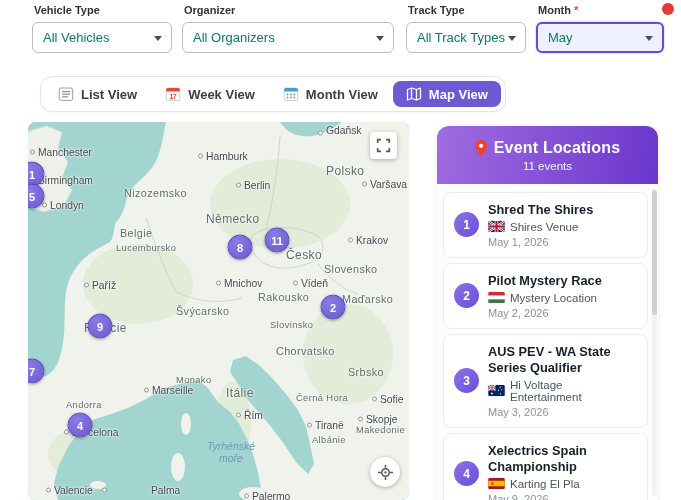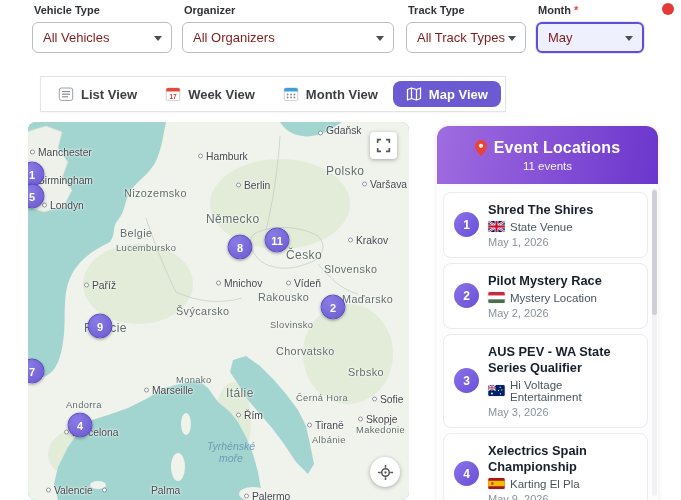--- a/index.html
+++ b/index.html
@@ -7,33 +7,33 @@
     width:681px;height:500px;overflow:hidden;position:relative;
     font-family:"Liberation Sans",sans-serif;background:#fff;
     -webkit-font-smoothing:antialiased;
   }
   
   .filter-group{position:absolute;top:4px;margin-left:32px;}
   .filter-label{font-size:11px;font-weight:700;color:#2f3237;margin:0 0 6px 2px;white-space:nowrap;}
   .filter-label .req{color:var(--red,#e04444);margin-left:3px;font-weight:700;}
   .select{
     position:relative;height:31px;background:#fff;border:1px solid #b9bdc4;border-radius:6px;
-    display:flex;align-items:center;padding:0 24px 0 10px;font-size:13px;color:#7f1d1d;
+    display:flex;align-items:center;padding:0 24px 0 10px;font-size:13px;color:#0f766e;
     box-sizing:border-box;cursor:pointer;white-space:nowrap;overflow:hidden;
   }
   .select .chevron{
     position:absolute;right:9px;top:50%;margin-top:-2px;width:0;height:0;
     border-left:4px solid transparent;border-right:4px solid transparent;border-top:5px solid #4a4f55;
   }
   .select.highlight{border:2px solid var(--accent2,#5f4fd8);background:#eef0fe;box-shadow:0 0 0 1px rgba(95,79,216,.15);}
   .notif-dot{position:absolute;left:662px;top:3px;width:12px;height:12px;border-radius:50%;background:var(--notif,#e53935);}
   
   #viewbar{
     position:absolute;left:40px;top:76px;display:inline-flex;gap:2px;padding:4px;
-    background:#fff;border:1px solid #e3e4e6;border-radius:0;box-shadow:0 1px 2px rgba(0,0,0,.04);
+    background:#fff;border:1px solid #e3e4e6;border-radius:12px;box-shadow:0 1px 2px rgba(0,0,0,.04);
   }
   .view-btn{
     display:flex;align-items:center;gap:7px;border:none;background:transparent;border-radius:8px;
     padding:5px 13px;font-family:inherit;font-size:13px;font-weight:600;color:#3d4043;cursor:pointer;
   }
   .view-btn.active{background:var(--accent,#6b5ad1);color:#fff;}
   .vicon{display:flex;align-items:center;}
   
   #map{
     position:absolute;left:28px;top:122px;width:381px;height:378px;overflow:hidden;border-radius:8px;
@@ -108,21 +108,21 @@
   </div>
     <div class="filter-group" style="left: 374px; width: 120px;">
     <div class="filter-label"><span class="lbl-text">Track Type</span><span class="req"></span></div>
     <div class="select" style="width: 120px;">
       <span class="sel-text">All Track Types</span>
       <span class="chevron"></span>
     </div>
   </div>
     <div class="filter-group" style="left: 504px; width: 108px;">
     <div class="filter-label"><span class="lbl-text">Month</span><span class="req">*</span></div>
-    <div class="select highlight" style="width: 108px;">
+    <div class="select highlight" style="width: 128px;">
       <span class="sel-text">May</span>
       <span class="chevron"></span>
     </div>
   </div>
   </div>
 
 <div id="viewbar">
     <button class="view-btn">
     <span class="vicon">
         <svg width="16" height="16" viewBox="0 0 16 16">
@@ -253,21 +253,21 @@
       <span class="ml ml-country ml-big" style="left: 258px; top: 133px;">Česko</span>
       <span class="ml ml-country ml-med" style="left: 296px; top: 147px;">Slovensko</span>
       <span class="ml ml-city" style="left: 56px; top: 155px; margin-top: 8px;">
         <span class="cdot"></span>
         <span>Paříž</span>
       </span>
       <span class="ml ml-city" style="left: 188px; top: 161px;">
         <span class="cdot"></span>
         <span>Mnichov</span>
       </span>
-      <span class="ml ml-city" style="left: 258px; top: 161px; justify-content: space-between;">
+      <span class="ml ml-city" style="left: 265px; top: 161px; justify-content: space-between;">
         <span class="cdot"></span>
         <span>Vídeň</span>
       </span>
       <span class="ml ml-country ml-med" style="left: 230px; top: 175px;">Rakousko</span>
       <span class="ml ml-country ml-med" style="left: 314px; top: 177px;">Maďarsko</span>
       <span class="ml ml-country ml-med" style="left: 148px; top: 189px;">Švýcarsko</span>
       <span class="ml ml-country ml-small" style="left: 242px; top: 203px;">Slovinsko</span>
       <span class="ml ml-country ml-big" style="left: 56px; top: 206px;">Francie</span>
       <span class="ml ml-country ml-med" style="left: 248px; top: 229px;">Chorvatsko</span>
       <span class="ml ml-country ml-med" style="left: 320px; top: 250px;">Srbsko</span>
@@ -367,21 +367,21 @@
               <svg width="17" height="11" viewBox="0 0 18 12">
                 <rect width="18" height="12" fill="#012169"></rect>
                 <path d="M0,0 L18,12 M18,0 L0,12" stroke="#fff" stroke-width="2.4"></path>
                 <path d="M0,0 L18,12 M18,0 L0,12" stroke="#C8102E" stroke-width="1"></path>
                 <rect x="7" width="4" height="12" fill="#fff"></rect>
                 <rect y="4" width="18" height="4" fill="#fff"></rect>
                 <rect x="7.8" width="2.4" height="12" fill="#C8102E"></rect>
                 <rect y="4.8" width="18" height="2.4" fill="#C8102E"></rect>
               </svg>
             </span>
-        <span class="vtext">State Venue</span>
+        <span class="vtext">Shires Venue</span>
       </div>
       <div class="edate">May 1, 2026</div>
     </div>
   </div>
       <div class="event-item">
     <div class="badge">2</div>
     <div class="einfo">
       <div class="etitle">Pilot Mystery Race</div>
       <div class="evenue">
         <span class="flag">

